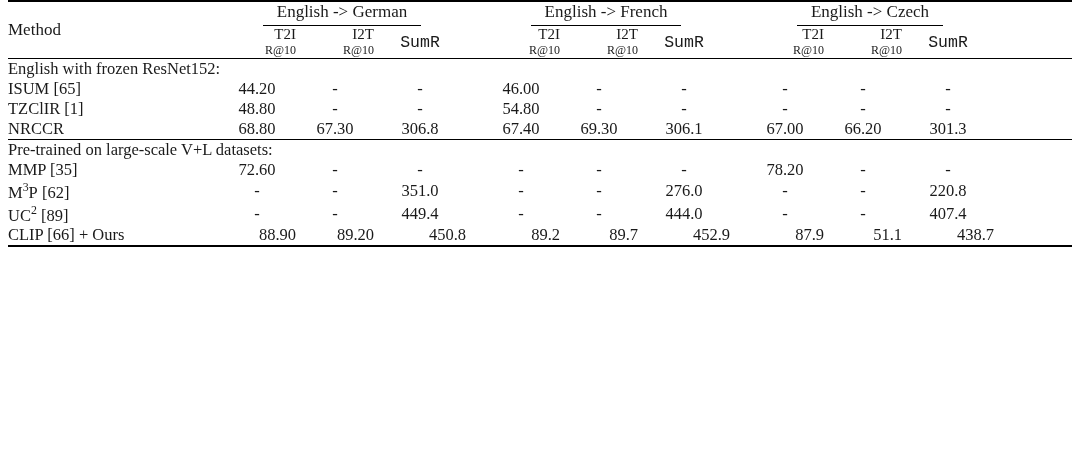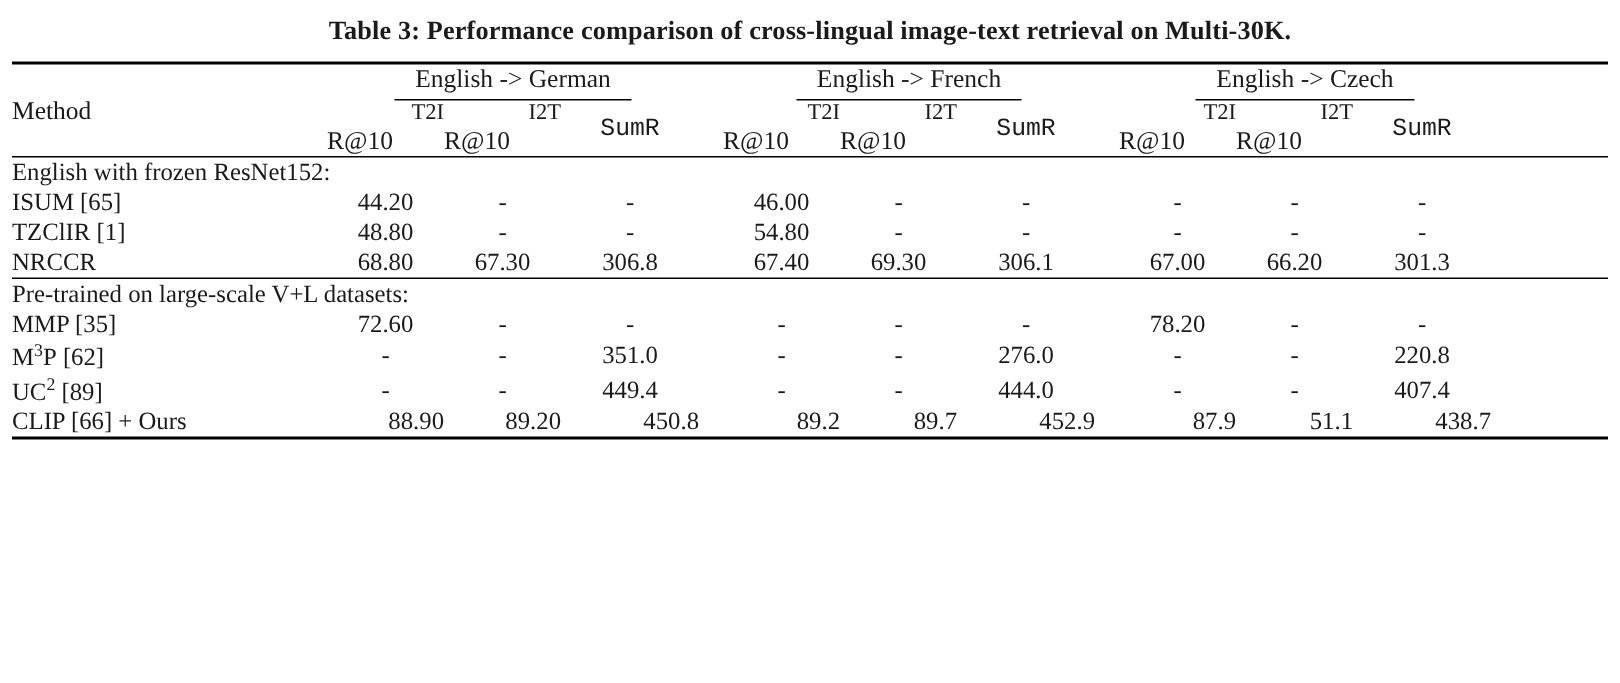--- a/index.html
+++ b/index.html
@@ -69,22 +69,22 @@
     font-size: 15px;
     padding-top: 4px;
   }
   .sumr-hdr {
     text-align: center;
     font-weight: bold;
     font-size: 16.5px;
     font-family: Liberation Mono, monospace;
   }
   .sub-r {
-    text-align: left;
-    font-size: 17px;
+    text-align: right;
+    font-size: 12px;
     padding-top: 3px;
     padding-bottom: 5px;
   }
   .method-label {
     font-weight: bold;
     font-size: 17px;
     padding-left: 4px;
   }
   .section-row td {
     font-weight: bold;
@@ -104,21 +104,20 @@
   }
   sup, sub {
     font-size: 0.72em;
   }
 </style>
 </head>
 <body>
 
 <div class="page">
 
-  <div class="caption">Table 3: Performance comparison of cross-lingual image-text retrieval on Multi-30K.</div>
 
   <table class="tbl">
     <colgroup>
       <col style="width:210px">
       <col style="width:78px">
         <col style="width:78px">
         <col style="width:92px">
       <col style="width:16px">
       <col style="width:78px">
         <col style="width:78px">

